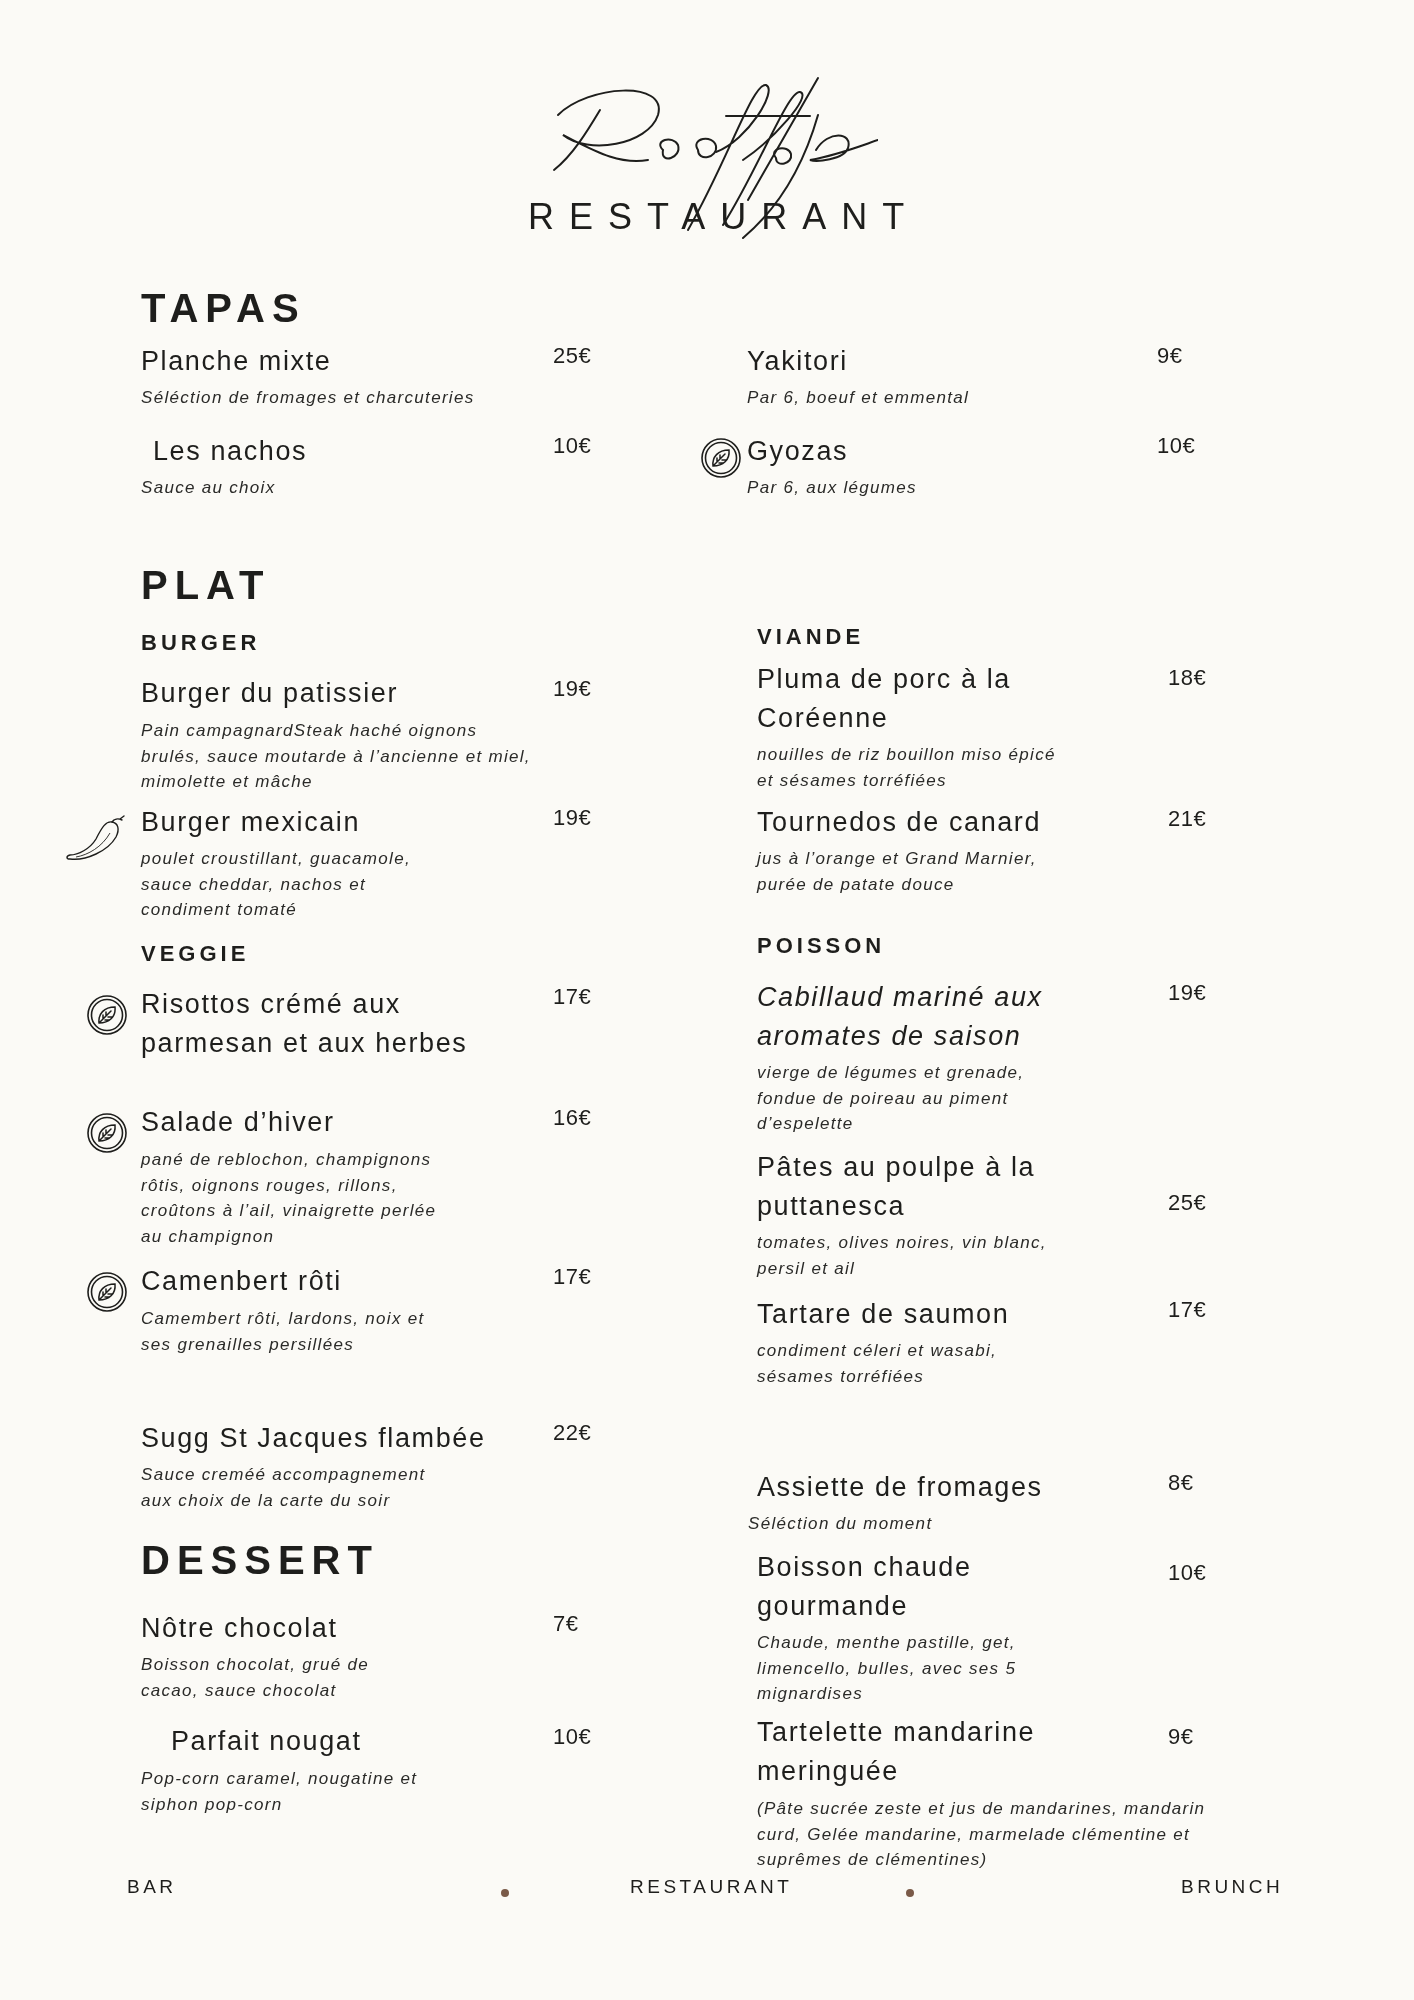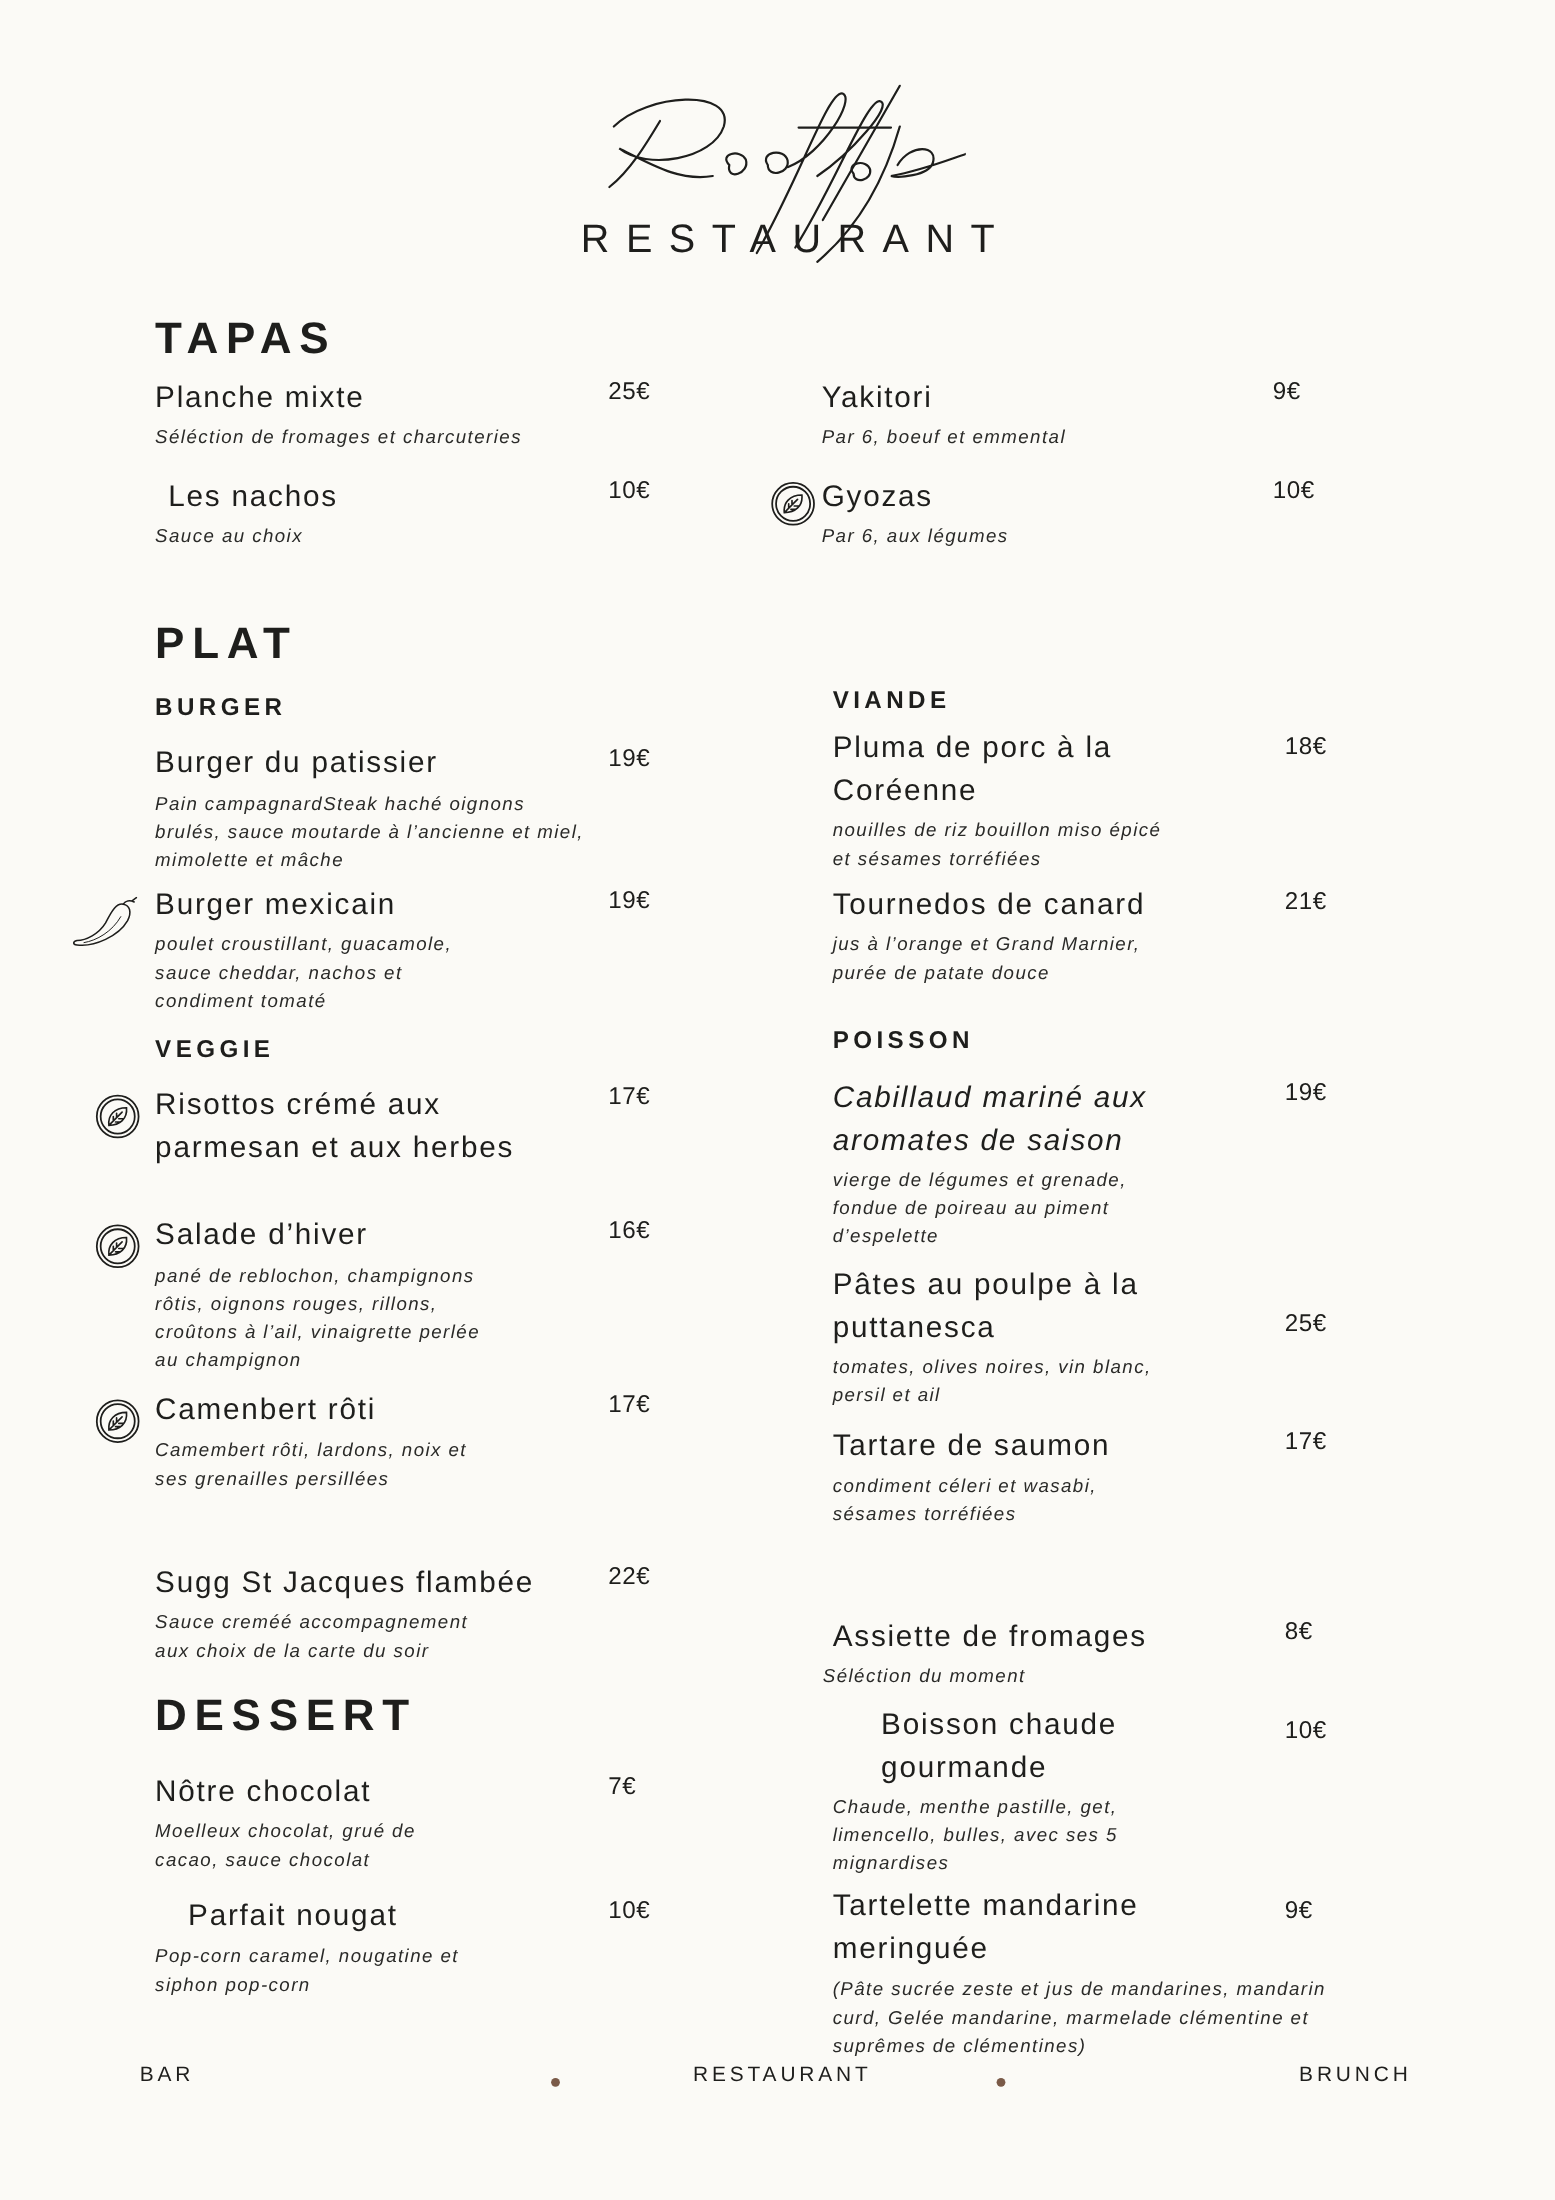--- a/index.html
+++ b/index.html
@@ -194,37 +194,37 @@
 <div>
   <div class="item-name" style="left:757px;top:1295px;">Tartare de saumon</div>
   <div class="item-desc" style="left:757px;top:1338px;">condiment céleri et wasabi,
 sésames torréfiées</div>
   <div class="price" style="left:1168px;top:1297px;">17€</div>
 </div>
 
 <div class="section-title" style="left:141px;top:1538px;">DESSERT</div>
 <div>
   <div class="item-name" style="left:141px;top:1609px;">Nôtre chocolat</div>
-  <div class="item-desc" style="left:141px;top:1652px;">Moelleux chocolat, grué de
+  <div class="item-desc" style="left:141px;top:1652px;">Boisson chocolat, grué de
 cacao, sauce chocolat</div>
   <div class="price" style="left:553px;top:1611px;">7€</div>
 </div>
 <div>
   <div class="item-name" style="left:131px;top:1722px;margin-left:40px;">Parfait nougat</div>
   <div class="item-desc" style="left:141px;top:1766px;">Pop-corn caramel, nougatine et
 siphon pop-corn</div>
   <div class="price" style="left:553px;top:1724px;">10€</div>
 </div>
 <div>
   <div class="item-name" style="left:757px;top:1468px;">Assiette de fromages</div>
   <div class="item-desc" style="left:748px;top:1511px;text-align:right;">Séléction du moment</div>
   <div class="price" style="left:1168px;top:1470px;">8€</div>
 </div>
 <div>
-  <div class="item-name" style="left:757px;top:1548px;margin-left:44px;">Boisson chaude
+  <div class="item-name" style="left:757px;top:1548px;">Boisson chaude
 gourmande</div>
   <div class="item-desc" style="left:757px;top:1630px;">Chaude, menthe pastille, get,
 limencello, bulles, avec ses 5
 mignardises</div>
   <div class="price" style="left:1168px;top:1560px;">10€</div>
 </div>
 <div>
   <div class="item-name" style="left:757px;top:1713px;">Tartelette mandarine
 meringuée</div>
   <div class="item-desc" style="left:757px;top:1796px;"> (Pâte sucrée zeste et jus de mandarines, mandarin

